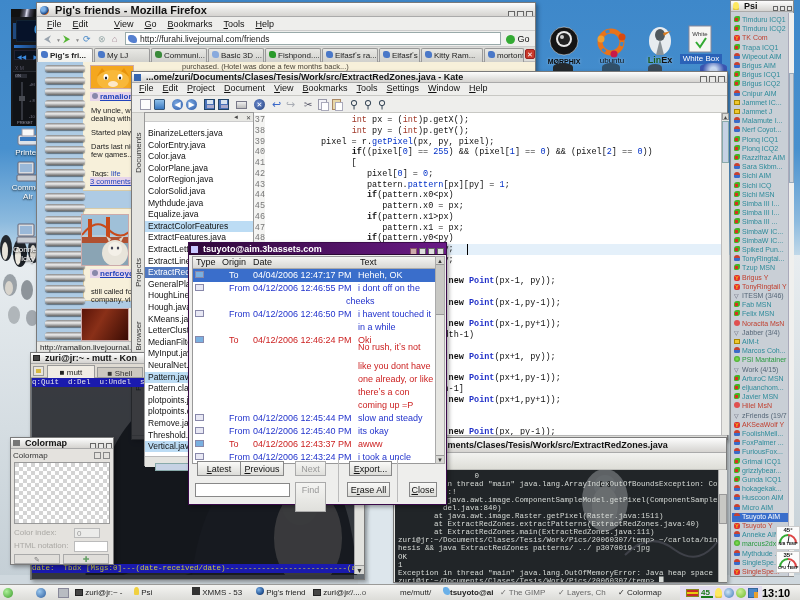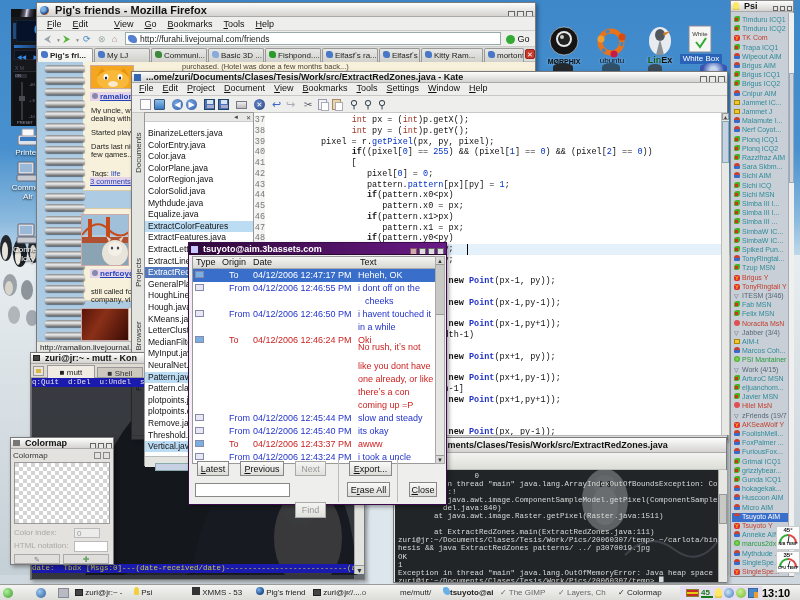--- a/index.html
+++ b/index.html
@@ -357,20 +357,21 @@
         <path d="M204,20 l6,4 6,-4 -6,-3 z" fill="#e8a020"></path>
         <ellipse cx="210" cy="36" rx="13" ry="19" fill="#f0f2f4"></ellipse>
         <path d="M230,85 q25,-25 50,-5 q25,18 45,-12" stroke="#778" fill="none" stroke-width="2"></path>
       </svg>
       <div class="abs" style="left:3px;top:2px;white-space:pre;">                 0</div>
       <div class="abs" style="left:3px;top:10.05px;white-space:pre;">Exception in thread "main" java.lang.ArrayIndexOutOfBoundsException: Coordinate</div>
       <div class="abs" style="left:3px;top:18.1px;white-space:pre;">           :!</div>
       <div class="abs" style="left:3px;top:26.150000000000002px;white-space:pre;">        at java.awt.image.ComponentSampleModel.getPixel(ComponentSampleModel.jav</div>
       <div class="abs" style="left:3px;top:34.2px;white-space:pre;">          del.java:840)</div>
       <div class="abs" style="left:3px;top:42.25px;white-space:pre;">        at java.awt.image.Raster.getPixel(Raster.java:1511)</div>
+      <div class="abs" style="left:3px;top:50.300000000000004px;white-space:pre;">        at ExtractRedZones.extractPatterns(ExtractRedZones.java:40)</div>
       <div class="abs" style="left:3px;top:58.35000000000001px;white-space:pre;">        at ExtractRedZones.main(ExtractRedZones.java:111)</div>
       <div class="abs" style="left:3px;top:66.4px;white-space:pre;">zuri@jr:~/Documents/Clases/Tesis/Work/Pics/20060307/temp&gt; ~/carlota/bin/compileT</div>
       <div class="abs" style="left:3px;top:74.45px;white-space:pre;">hesis &amp;&amp; java ExtractRedZones patterns/ ../ p3070019.jpg</div>
       <div class="abs" style="left:3px;top:82.5px;white-space:pre;">OK</div>
       <div class="abs" style="left:3px;top:90.55000000000001px;white-space:pre;">1</div>
       <div class="abs" style="left:3px;top:98.60000000000001px;white-space:pre;">Exception in thread "main" java.lang.OutOfMemoryError: Java heap space</div>
       <div class="abs" style="left:3px;top:106.65px;white-space:pre;">zuri@jr:~/Documents/Clases/Tesis/Work/Pics/20060307/temp&gt; █</div>
     </div>
   <div class="abs" style="left:324px;top:32px;width:9px;height:112px;background:#e6e6e2;border-left:1px solid #aaa;">
     <div style="width:8px;height:30px;background:#c8c8c4;border:1px solid #999;margin-top:24px;"></div>
@@ -461,29 +462,29 @@
   <div class="abs" style="left:3px;top:13px;width:253px;height:208px;background:#fff;border:1px solid #999;overflow:hidden;font-size:9px;" id="chattable">
     <div style="height:12px;background:linear-gradient(#f4f4f2,#d8d8d4);border-bottom:1px solid #aaa;color:#111;">
       <span style="position:absolute;left:3px;">Type</span>
         <span style="position:absolute;left:29px;">Origin</span>
         <span style="position:absolute;left:60px;">Date</span>
         <span style="position:absolute;left:167px;">Text</span>
     </div>
   <div class="abs" style="left:0;top:12px;width:245px;height:13px;background:#3a6ecb;">
         <span style="position:absolute;left:2px;top:2px;width:9px;height:7px;background:#7ab0e0;border:1px solid #88a;"></span>
         <span style="position:absolute;left:36px;top:1px;color:#fff;">To</span>
-        <span style="position:absolute;left:60px;top:1px;color:#fff;white-space:nowrap;">04/12/2006 12:47:17 PM</span>
+        <span style="position:absolute;left:60px;top:1px;color:#fff;white-space:nowrap;">04/04/2006 12:47:17 PM</span>
         <span style="position:absolute;left:165px;top:1px;color:#fff;white-space:nowrap;">Heheh, OK</span>
       </div>
       <div class="abs" style="left:0;top:25px;width:245px;height:26px;">
         <span style="position:absolute;left:2px;top:2px;width:9px;height:7px;background:#e8e8f4;border:1px solid #88a;"></span>
         <span style="position:absolute;left:36px;top:1px;color:#2233cc;">From</span>
         <span style="position:absolute;left:60px;top:1px;color:#2233cc;white-space:nowrap;">04/12/2006 12:46:55 PM</span>
         <span style="position:absolute;left:165px;top:1px;color:#2233cc;white-space:nowrap;">i dont off on the</span>
-        <span style="position:absolute;left:172px;top:14px;color:#2233cc;white-space:nowrap;">cheeks</span>
+        <span style="position:absolute;left:153px;top:14px;color:#2233cc;white-space:nowrap;">cheeks</span>
       </div>
       <div class="abs" style="left:0;top:51px;width:245px;height:26px;">
         <span style="position:absolute;left:2px;top:2px;width:9px;height:7px;background:#e8e8f4;border:1px solid #88a;"></span>
         <span style="position:absolute;left:36px;top:1px;color:#2233cc;">From</span>
         <span style="position:absolute;left:60px;top:1px;color:#2233cc;white-space:nowrap;">04/12/2006 12:46:50 PM</span>
         <span style="position:absolute;left:165px;top:1px;color:#2233cc;white-space:nowrap;">i havent touched it</span>
         <span style="position:absolute;left:165px;top:14px;color:#2233cc;white-space:nowrap;">in a while</span>
       </div>
       <div class="abs" style="left:0;top:77px;width:245px;height:78px;">
         <span style="position:absolute;left:2px;top:2px;width:9px;height:7px;background:#7ab0e0;border:1px solid #88a;"></span>
@@ -521,28 +522,28 @@
         <span style="position:absolute;left:165px;top:1px;color:#2233cc;white-space:nowrap;">i took a uncle</span>
       </div>
     </div>
   <div class="abs" style="left:246px;top:13px;width:10px;height:208px;background:#e6e6e2;border:1px solid #aaa;">
     <div style="width:8px;height:8px;background:#d8d8d4;border-bottom:1px solid #999;text-align:center;font-size:6px;line-height:8px;color:#333;">▲</div>
     <div style="width:8px;height:50px;background:#c8c8c4;border-bottom:1px solid #999;"></div>
     <div class="abs" style="left:0;bottom:0;width:8px;height:8px;background:#d8d8d4;border-top:1px solid #999;text-align:center;font-size:6px;line-height:8px;color:#333;">▼</div>
   </div>
 
   <div class="abs" style="left:0;top:213px;width:257px;height:48px;font-size:9px;color:#111;" id="chatbtns">
-    <span class="abs" style="left:8px;top:5px;width:32px;height:15px;background:linear-gradient(#fafaf8,#dcdcd8);border:1px solid #888;text-align:center;line-height:14px;"><u>L</u>atest</span>
+    <span class="abs" style="left:8px;top:5px;width:44px;height:15px;background:linear-gradient(#fafaf8,#dcdcd8);border:1px solid #888;text-align:center;line-height:14px;"><u>L</u>atest</span>
     <span class="abs" style="left:51px;top:5px;width:44px;height:15px;background:linear-gradient(#fafaf8,#dcdcd8);border:1px solid #888;text-align:center;line-height:14px;"><u>P</u>revious</span>
     <span class="abs" style="left:106px;top:5px;width:31px;height:15px;background:linear-gradient(#f4f4f2,#e0e0dc);border:1px solid #aaa;text-align:center;line-height:14px;color:#999;">Next</span>
     <span class="abs" style="left:149px;top:2px;width:1px;height:44px;background:#bbb;"></span>
     <span class="abs" style="left:160px;top:5px;width:43px;height:15px;background:linear-gradient(#fafaf8,#dcdcd8);border:1px solid #888;text-align:center;line-height:14px;"><u>E</u>xport...</span>
     <span class="abs" style="left:208px;top:2px;width:1px;height:44px;background:#bbb;"></span>
     <span class="abs" style="left:6px;top:27px;width:95px;height:14px;background:#fff;border:1px solid #888;"></span>
-    <span class="abs" style="left:106px;top:26px;width:31px;height:16px;background:linear-gradient(#f4f4f2,#e0e0dc);border:1px solid #aaa;text-align:center;line-height:14px;color:#999;margin-top:20px;">Find</span>
+    <span class="abs" style="left:106px;top:26px;width:31px;height:30px;background:linear-gradient(#f4f4f2,#e0e0dc);border:1px solid #aaa;text-align:center;line-height:14px;color:#999;">Find</span>
     <span class="abs" style="left:158px;top:26px;width:43px;height:15px;background:linear-gradient(#fafaf8,#dcdcd8);border:1px solid #888;text-align:center;line-height:14px;">E<u>r</u>ase All</span>
     <span class="abs" style="left:220px;top:26px;width:28px;height:15px;background:linear-gradient(#fafaf8,#dcdcd8);border:1px solid #888;text-align:center;line-height:14px;"><u>C</u>lose</span>
   </div>
 </div>
 
 <div id="psi" class="abs" style="left:730px;top:0;width:64px;height:577px;background:#c9cfd6;border:1px solid #8a8a8a;">
   <div class="tbar" style="height:11px;font-size:9px;line-height:11px;padding-left:2px;">
     <span style="display:inline-block;width:6px;height:8px;background:radial-gradient(circle at 50% 35%,#ffe860 60%,#c8a820);border-radius:50% 50% 20% 20%;vertical-align:-1px;"></span>
     <span>&nbsp;Psi</span>
     <span style="position:absolute;right:1px;top:2px;"><span class="tbtn" style="width:5px;height:5px;"></span><span class="tbtn" style="width:5px;height:5px;"></span><span class="tbtn" style="width:5px;height:5px;"></span></span>

